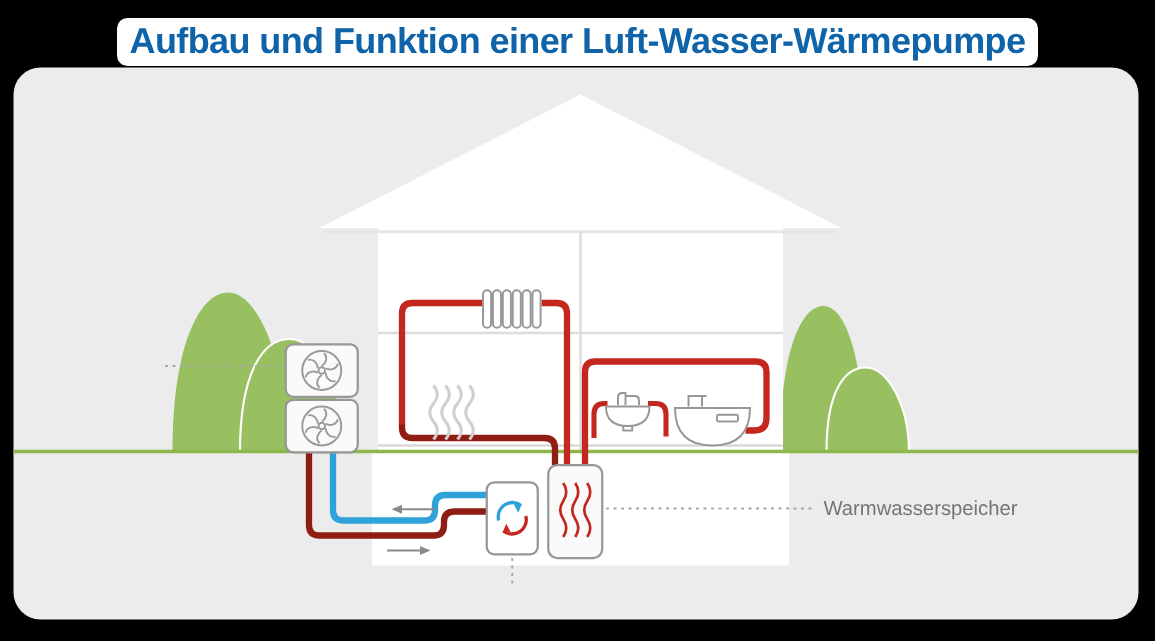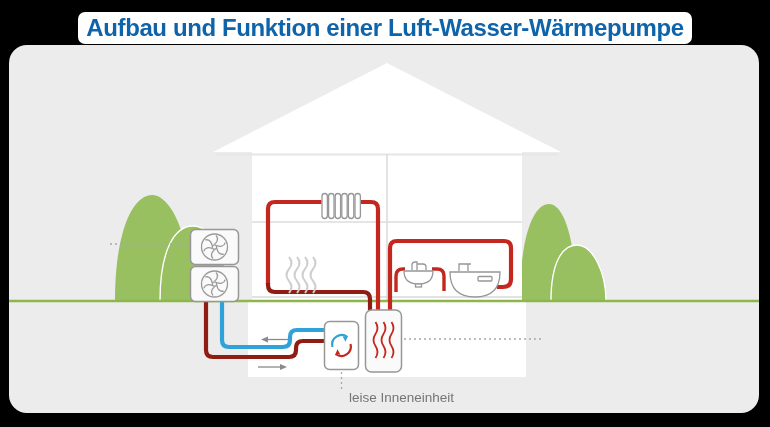--- a/index.html
+++ b/index.html
@@ -163,15 +163,15 @@
       <rect class="outline" x="324.5" y="321.5" width="34" height="48" rx="5" style="fill:#ffffff"></rect>
       <g>
         <path class="cycle-blue" d="M332.5,347 A9.5,9.5 0 0 1 347.5,337"></path>
         <polygon points="347.5,337 342.5,336.2 345.5,341.8" style="fill:var(--pipe-blue,#2fa3d9)"></polygon>
         <path class="cycle-red" d="M350.5,344 A9.5,9.5 0 0 1 335.5,354"></path>
         <polygon points="335.5,354 340.5,354.8 337.5,349.2" style="fill:var(--pipe-red-bright,#c3271e)"></polygon>
       </g>
     </g>
   </svg>
 
-  <div class="label" id="label-indoor">leise Inneneinheit</div>
+  <div class="label" id="label-tank">Warmwasserspeicher</div>
 
 </div>
 
 </body></html>

